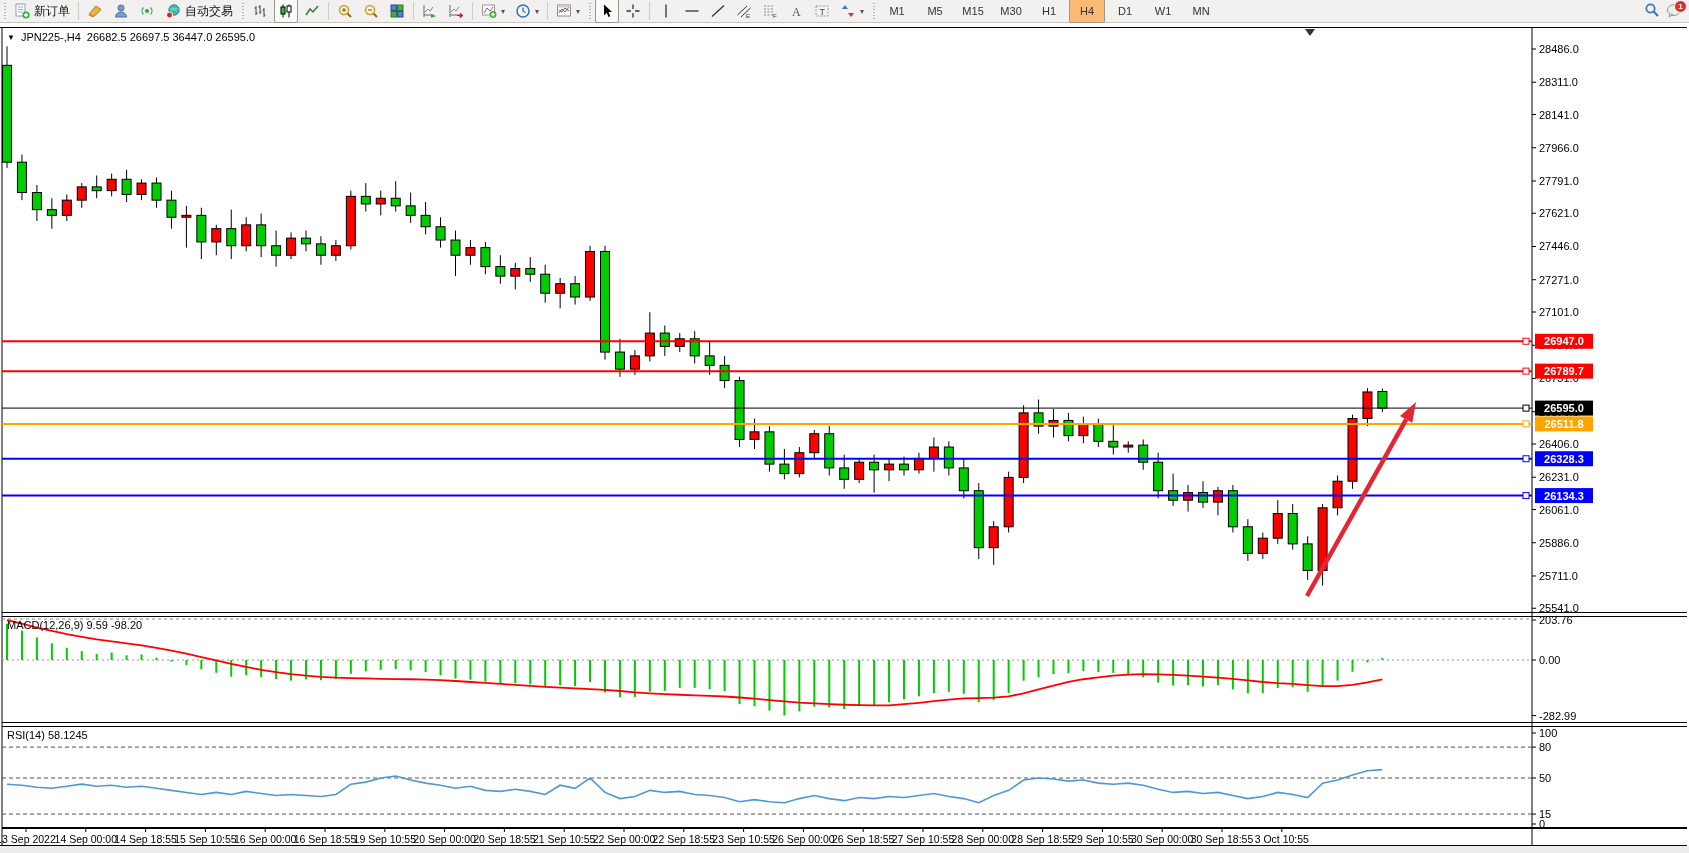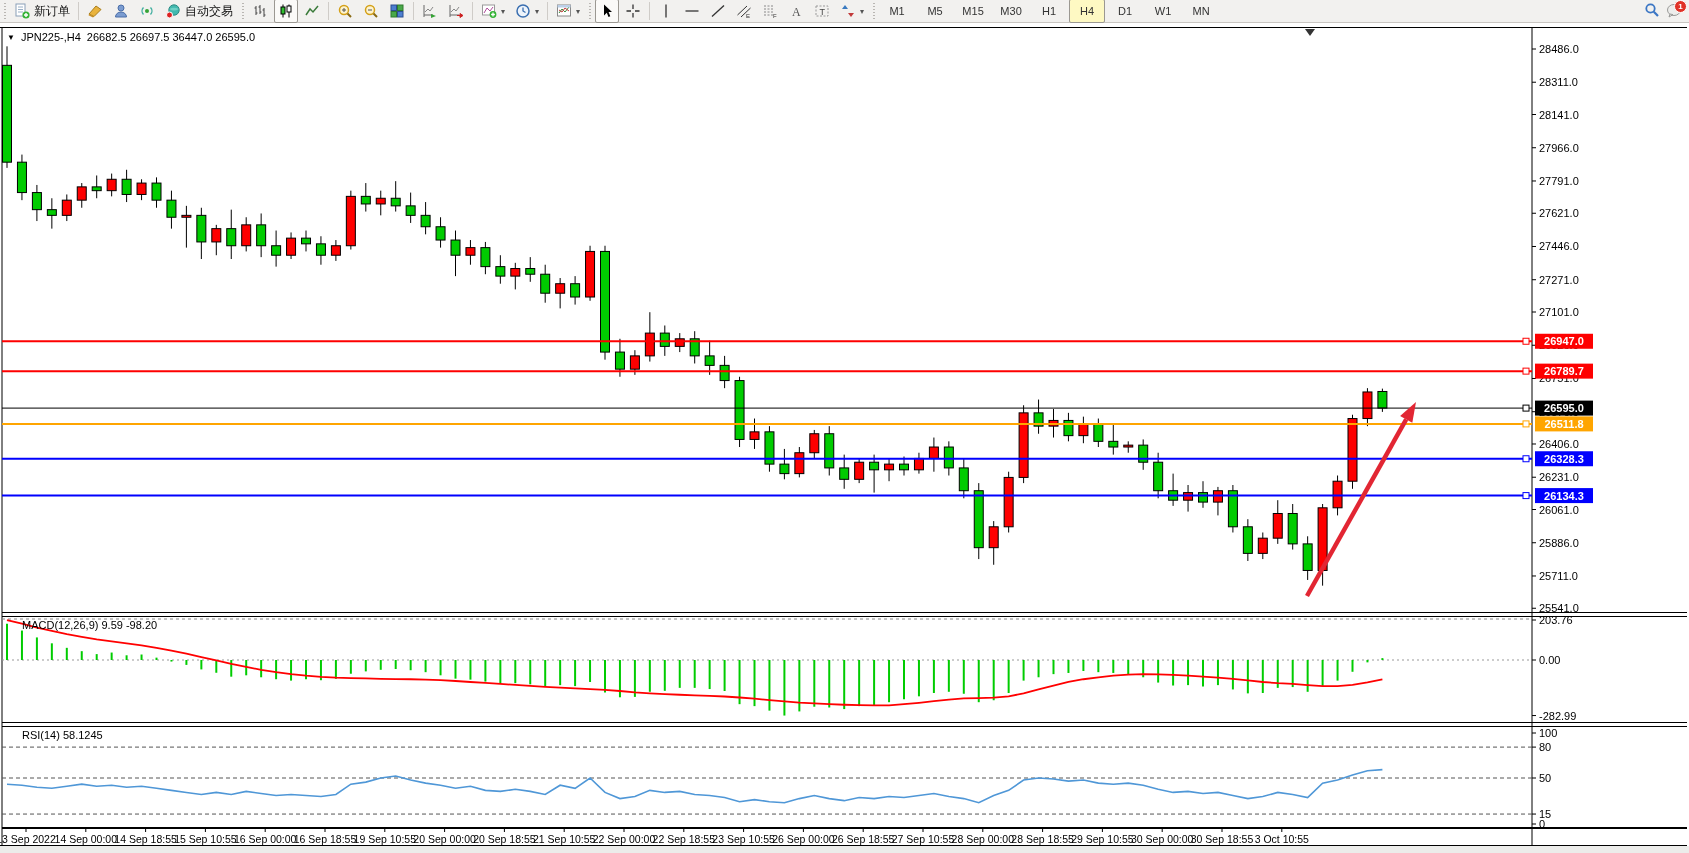--- a/index.html
+++ b/index.html
@@ -11,27 +11,27 @@
     background:repeating-linear-gradient(to bottom,#b9b6b2 0 1px,transparent 1px 3px);
     background-size:2px 100%;background-repeat:no-repeat;background-position:center;}
   .sep{width:1px;height:18px;background:#cfccc8;margin:0 3px;}
   .tb-btn{display:flex;align-items:center;gap:3px;height:20px;padding:1px 3px;margin:0 1px;
     border:1px solid transparent;border-radius:2px;font-size:12px;color:#111;cursor:default;}
   .tb-btn.active{border:1px solid #9b9892;background:#fbfaf8;}
   .tb-btn svg{display:block;}
   .dd{font-size:8px;color:#555;margin-left:1px;}
   .tf-btn{height:20px;min-width:26px;padding:1px 4px;margin:0 1px;display:flex;align-items:center;
     justify-content:center;font-size:11px;color:#333;border:1px solid transparent;border-radius:2px;text-align:center;}
-  .tf-btn.active{border:1px solid #9b9892;background:#fef9c3;}
+  .tf-btn.active{border:1px solid #9b9892;background:#fdba74;}
   .tb-right{position:absolute;right:6px;top:0;height:23px;display:flex;align-items:center;gap:6px;}
   .chart-area{position:absolute;left:0;top:23px;width:1689px;height:830px;background:#ffffff;}
   #chart-svg{position:absolute;left:0;top:0;}
   .chart-title{position:absolute;left:7px;top:8px;font-size:11px;color:#000;display:flex;gap:6px;align-items:center;}
   .chart-title .tri{font-size:8px;color:#000;}
-  .pane-label{position:absolute;left:22px;font-size:11px;color:#000;}
+  .pane-label{position:absolute;left:7px;font-size:11px;color:#000;}
   .badge1{position:absolute;width:11px;height:11px;background:#e03227;border-radius:50%;
     color:#fff;font-size:8px;font-weight:bold;display:flex;align-items:center;justify-content:center;
     right:-4px;top:-2px;border:1px solid #fff;}
   .notif{position:relative;}
 </style>
 </head>
 <body>
 
 <div class="toolbar">
   <div class="tb-left" id="tb-left">

